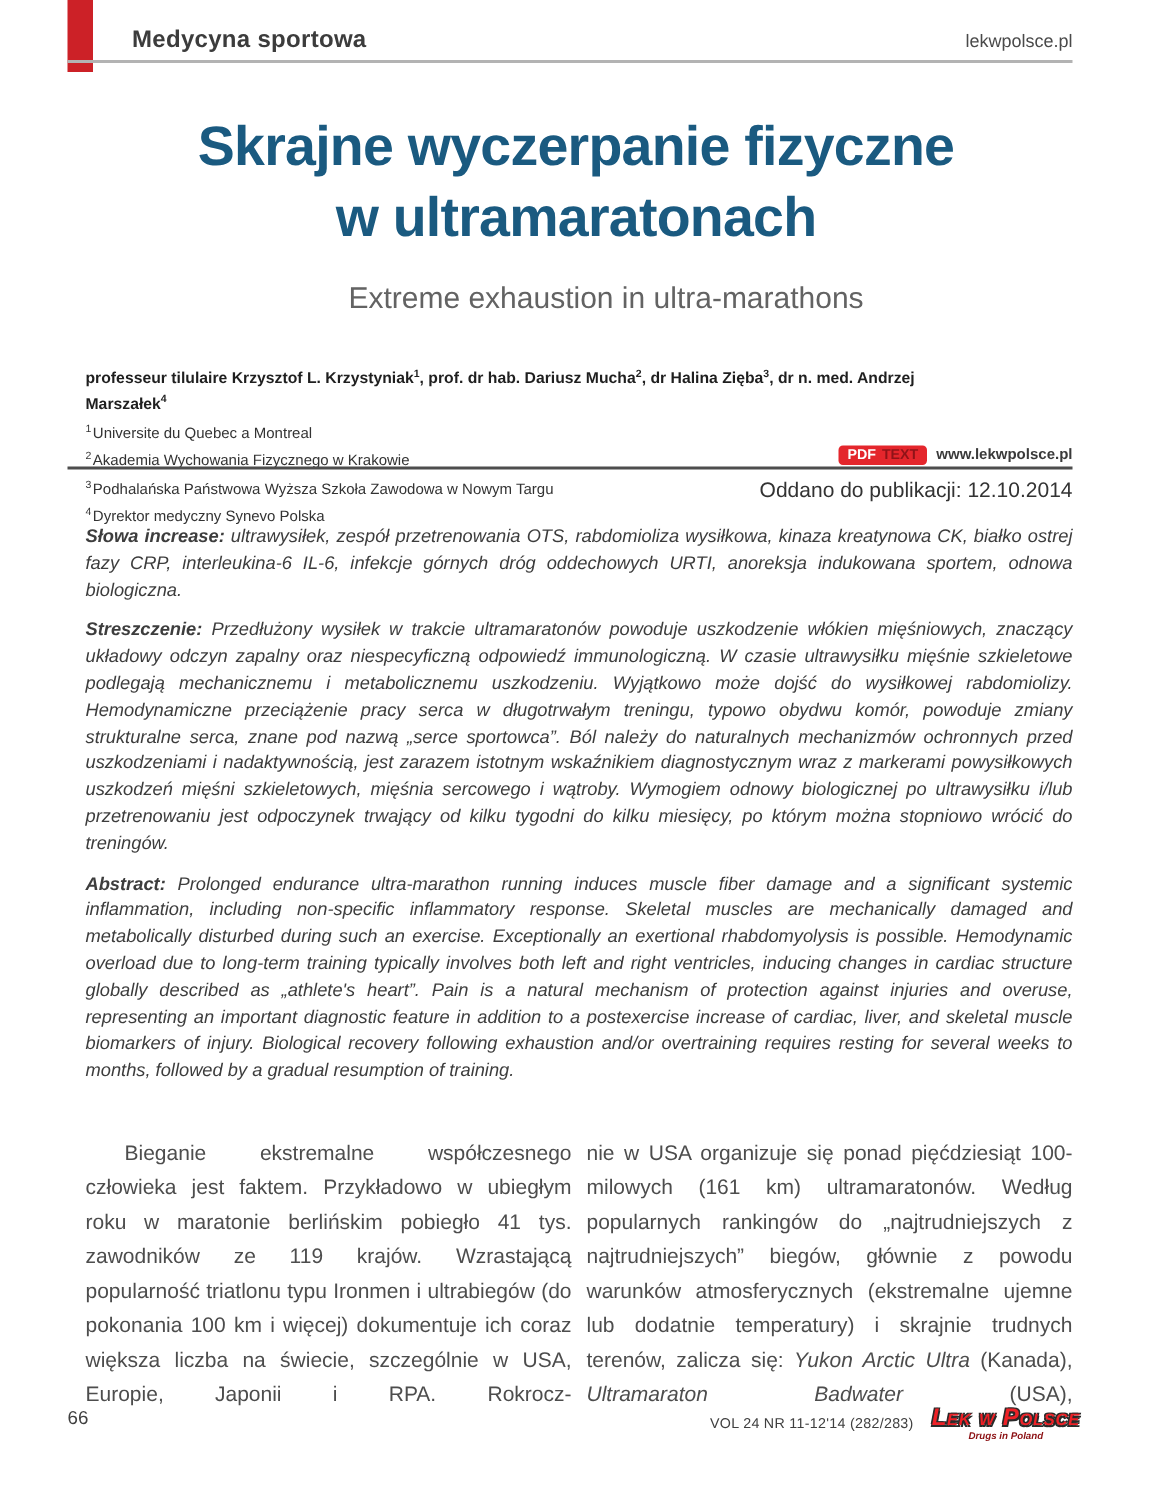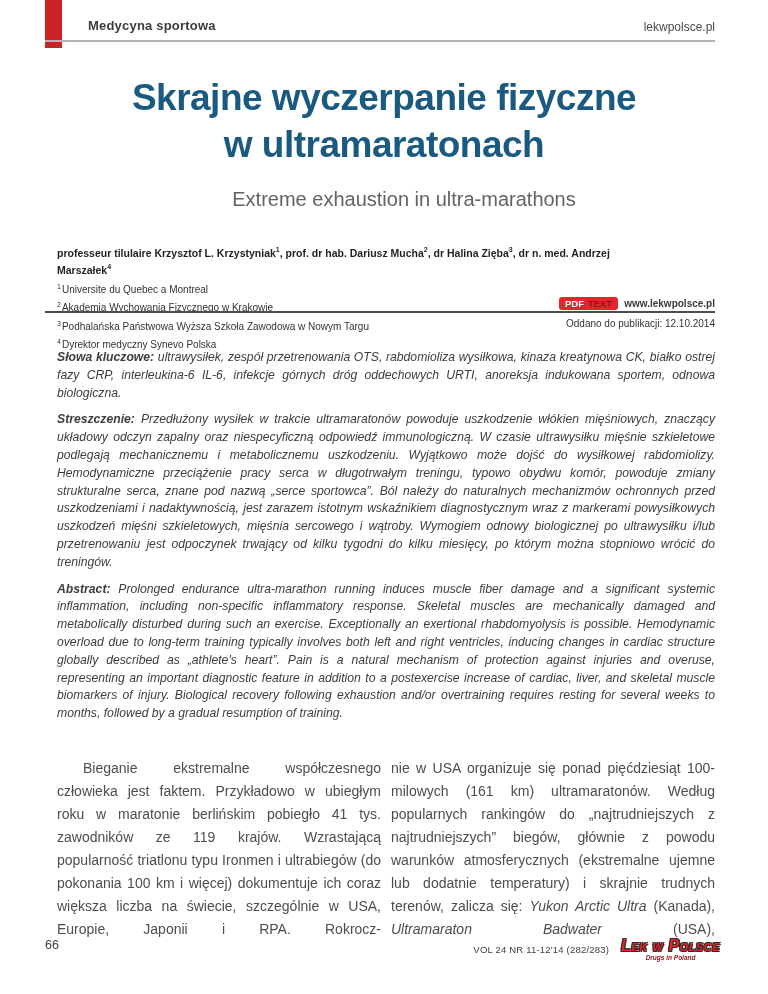--- a/index.html
+++ b/index.html
@@ -2,40 +2,40 @@
 <html lang="pl"><head>
 <meta charset="utf-8">
 <style>
   html,body{margin:0;padding:0;}
   body{
     width:768px;height:994px;background:#ffffff;position:relative;
     font-family:"Liberation Sans","DejaVu Sans",sans-serif;
     -webkit-font-smoothing:antialiased;overflow:hidden;
   }
   .red-block{position:absolute;left:45px;top:0;width:17px;height:48px;background:#cc2127;}
-  .masthead-section{position:absolute;left:88px;top:18px;font-size:13px;font-weight:bold;color:#3c3c3c;letter-spacing:.2px;}
+  .masthead-section{position:absolute;left:88px;top:18px;font-size:16px;font-weight:bold;color:#3c3c3c;letter-spacing:.2px;}
   .masthead-site{position:absolute;right:53px;top:20px;font-size:12px;color:#4a4a4a;}
   .rule-top{position:absolute;left:45px;right:53px;top:40px;height:2px;background:#b3b3b3;}
   .title{position:absolute;left:0;right:0;top:62px;margin:12px;text-align:center;
     font-size:37px;line-height:47px;font-weight:bold;color:#1a5a80;letter-spacing:-.5px;}
   .subtitle{position:absolute;left:0;right:0;top:188px;margin:0;text-align:center;
     font-size:20px;font-weight:normal;color:#636363;padding-left:40px;}
   .byline{position:absolute;left:57px;right:150px;top:243px;}
   .authors{margin:0 0 3px 0;font-size:10.5px;font-weight:bold;color:#1f1f1f;line-height:14px;}
   .authors sup{font-size:7px;}
   .affiliations{font-size:10px;color:#333;line-height:15px;}
   .affiliations sup{font-size:7px;margin-right:1px;}
   .pdf-row{position:absolute;right:53px;top:297px;display:flex;align-items:center;gap:6px;}
   .pdf-badge{background:#e4262c;border-radius:3px;padding:1px 6px;font-size:9.5px;font-weight:bold;
     display:inline-flex;gap:4px;align-items:center;cursor:pointer;}
   .pdf-w{color:#ffffff;}
   .pdf-d{color:#8f1318;}
   .url{font-size:10px;font-weight:bold;color:#3a3a3a;}
   .rule-meta{position:absolute;left:45px;right:53px;top:311px;height:2px;background:#4d4d4d;}
-  .submitted{position:absolute;right:53px;top:318px;font-size:10px;color:#333;}
+  .submitted{position:absolute;right:53px;top:318px;font-size:14px;color:#333;}
   .abstracts{position:absolute;left:57px;right:53px;top:349px;
     font-size:12.2px;line-height:17.8px;font-style:italic;color:#3d3d3d;text-align:justify;}
   .abstracts p{margin:0 0 9px 0;}
   .abstracts b{font-style:italic;}
   .columns{position:absolute;left:57px;right:53px;top:757px;
     display:grid;grid-template-columns:1fr 1fr;column-gap:10px;
     font-size:14px;line-height:23px;color:#4d4d4d;}
   .col{margin:0;text-align:justify;text-align-last:justify;}
   .col.left{text-indent:26px;}
   .it{font-style:italic;}
@@ -77,21 +77,21 @@
   <span class="pdf-badge">
     <span class="pdf-w">PDF</span>
     <span class="pdf-d">TEXT</span>
   </span>
   <span class="url">www.lekwpolsce.pl</span>
 </div>
 <div class="rule-meta"></div>
 <div class="submitted">Oddano do publikacji: 12.10.2014</div>
 
 <section class="abstracts">
-  <p><b>Słowa kluczowe:</b><span> ultrawysiłek, zespół przetrenowania OTS, rabdomioliza wysiłkowa, kinaza kreatynowa CK, białko ostrej fazy CRP, interleukina-6 IL-6, infekcje górnych dróg oddechowych URTI, anoreksja indukowana sportem, odnowa biologiczna.</span></p>
+  <p><b>Słowa increase:</b><span> ultrawysiłek, zespół przetrenowania OTS, rabdomioliza wysiłkowa, kinaza kreatynowa CK, białko ostrej fazy CRP, interleukina-6 IL-6, infekcje górnych dróg oddechowych URTI, anoreksja indukowana sportem, odnowa biologiczna.</span></p>
   <p><b>Streszczenie:</b><span> Przedłużony wysiłek w trakcie ultramaratonów powoduje uszkodzenie włókien mięśniowych, znaczący układowy odczyn zapalny oraz niespecyficzną odpowiedź immunologiczną. W czasie ultrawysiłku mięśnie szkieletowe podlegają mechanicznemu i metabolicznemu uszkodzeniu. Wyjątkowo może dojść do wysiłkowej rabdomiolizy. Hemodynamiczne przeciążenie pracy serca w długotrwałym treningu, typowo obydwu komór, powoduje zmiany strukturalne serca, znane pod nazwą „serce sportowca”. Ból należy do naturalnych mechanizmów ochronnych przed uszkodzeniami i nadaktywnością, jest zarazem istotnym wskaźnikiem diagnostycznym wraz z markerami powysiłkowych uszkodzeń mięśni szkieletowych, mięśnia sercowego i wątroby. Wymogiem odnowy biologicznej po ultrawysiłku i/lub przetrenowaniu jest odpoczynek trwający od kilku tygodni do kilku miesięcy, po którym można stopniowo wrócić do treningów.</span></p>
   <p><b>Abstract:</b><span> Prolonged endurance ultra-marathon running induces muscle fiber damage and a significant systemic inflammation, including non-specific inflammatory response. Skeletal muscles are mechanically damaged and metabolically disturbed during such an exercise. Exceptionally an exertional rhabdomyolysis is possible. Hemodynamic overload due to long-term training typically involves both left and right ventricles, inducing changes in cardiac structure globally described as „athlete's heart”. Pain is a natural mechanism of protection against injuries and overuse, representing an important diagnostic feature in addition to a postexercise increase of cardiac, liver, and skeletal muscle biomarkers of injury. Biological recovery following exhaustion and/or overtraining requires resting for several weeks to months, followed by a gradual resumption of training.</span></p>
 </section>
 
 <section class="columns">
   <p class="col left">Bieganie ekstremalne współczesnego człowieka jest faktem. Przykładowo w ubiegłym roku w maratonie berlińskim pobiegło 41 tys. zawodników ze 119 krajów. Wzrastającą popularność triatlonu typu Ironmen i ultrabiegów (do pokonania 100 km i więcej) dokumentuje ich coraz większa liczba na świecie, szczególnie w USA, Europie, Japonii i RPA. Rokrocz-</p>
   <p class="col right"><span>nie w USA organizuje się ponad pięćdziesiąt 100-milowych (161 km) ultramaratonów. Według popularnych rankingów do „najtrudniejszych z najtrudniejszych” biegów, głównie z powodu warunków atmosferycznych (ekstremalne ujemne lub dodatnie temperatury) i skrajnie trudnych terenów, zalicza się: </span><span class="it">Yukon Arctic Ultra</span><span> (Kanada), </span><span class="it">Ultramaraton Badwater</span><span> (USA),</span></p>
 </section>
 
 <footer class="footer">

